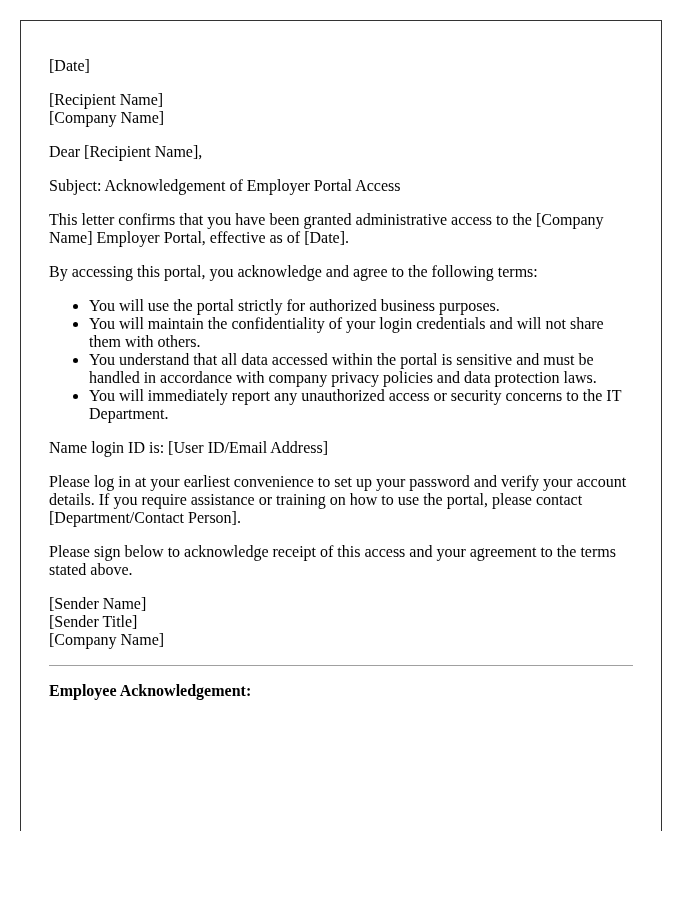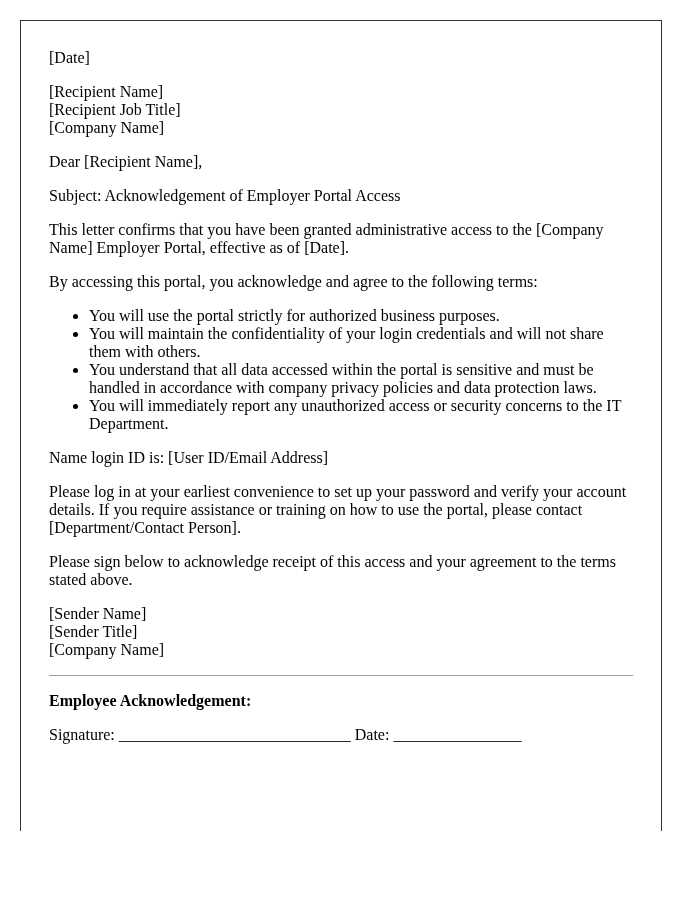--- a/index.html
+++ b/index.html
@@ -26,21 +26,21 @@
     padding: 28px 28px 0 28px;
     border: 1px solid #333333;
     border-bottom: none;
     overflow: hidden;
     box-sizing: content-box;
   }
   .letter p {
     margin: 16px 0;
   }
   .letter p.first {
-    margin-top: 0;
+    margin-top: 8px;
   }
   .letter ul {
     margin: 16px 0;
     padding-left: 40px;
   }
   .letter ul li {
     margin: 0;
   }
   .letter hr {
     border: none;
@@ -53,21 +53,20 @@
 </style>
 </head>
 <body>
 
 <div class="letter">
 
   <p class="first">[Date]</p>
 
   <p>
     <span class="line">[Recipient Name]</span>
-    <span class="line">[Recipient Job Title]</span>
     <span class="line">[Company Name]</span>
   </p>
 
   <p>Dear [Recipient Name],</p>
 
   <p>Subject: Acknowledgement of Employer Portal Access</p>
 
   <p>This letter confirms that you have been granted administrative access to the [Company Name] Employer Portal, effective as of [Date].</p>
 
   <p>By accessing this portal, you acknowledge and agree to the following terms:</p>
@@ -89,15 +88,14 @@
   <p>
     <span class="line">[Sender Name]</span>
     <span class="line">[Sender Title]</span>
     <span class="line">[Company Name]</span>
   </p>
 
   <hr>
 
   <p class="bold">Employee Acknowledgement:</p>
 
-  <p><span>Signature: </span><span>_____________________________</span><span> Date: </span><span>________________</span></p>
 
 </div>
 
 </body></html>

